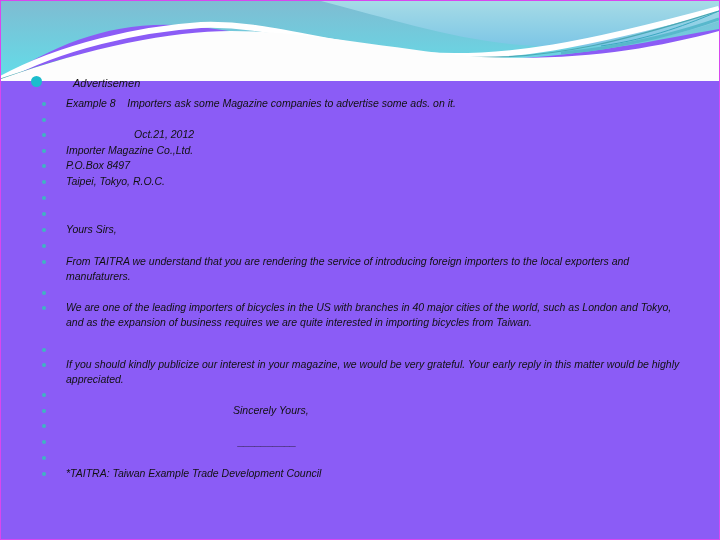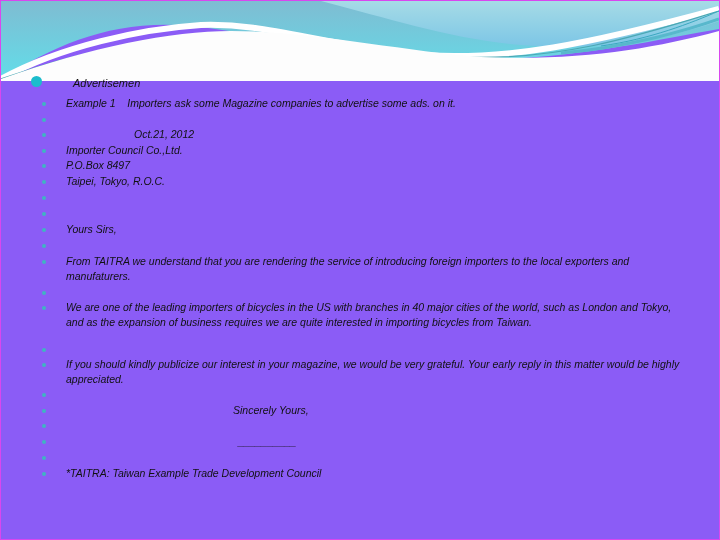--- a/index.html
+++ b/index.html
@@ -59,33 +59,33 @@
     <path d="M560,52 C630,46 690,28 718,18" stroke="#58b8cc" stroke-width="3" fill="none"></path>
   </svg>
 
   <div class="title-row">
     <span class="big-bullet"></span>
     <span class="title-text">Advertisemen</span>
   </div>
 
   <div class="item" style="top:95px">
       <span class="dot"></span>
-      <span class="txt">Example 1    Importers ask some Magazine companies to advertise some ads. on it.</span>
+      <span class="txt">Example 8    Importers ask some Magazine companies to advertise some ads. on it.</span>
     </div>
   <div class="item" style="top:111px">
       <span class="dot"></span>
       <span class="txt"></span>
     </div>
   <div class="item" style="top:126px">
       <span class="dot"></span>
       <span class="txt indent-date">Oct.21, 2012</span>
     </div>
   <div class="item" style="top:142px">
       <span class="dot"></span>
-      <span class="txt">Importer Council Co.,Ltd.</span>
+      <span class="txt">Importer Magazine Co.,Ltd.</span>
     </div>
   <div class="item" style="top:157px">
       <span class="dot"></span>
       <span class="txt">P.O.Box 8497</span>
     </div>
   <div class="item" style="top:173px">
       <span class="dot"></span>
       <span class="txt">Taipei, Tokyo, R.O.C.</span>
     </div>
   <div class="item" style="top:189px">

